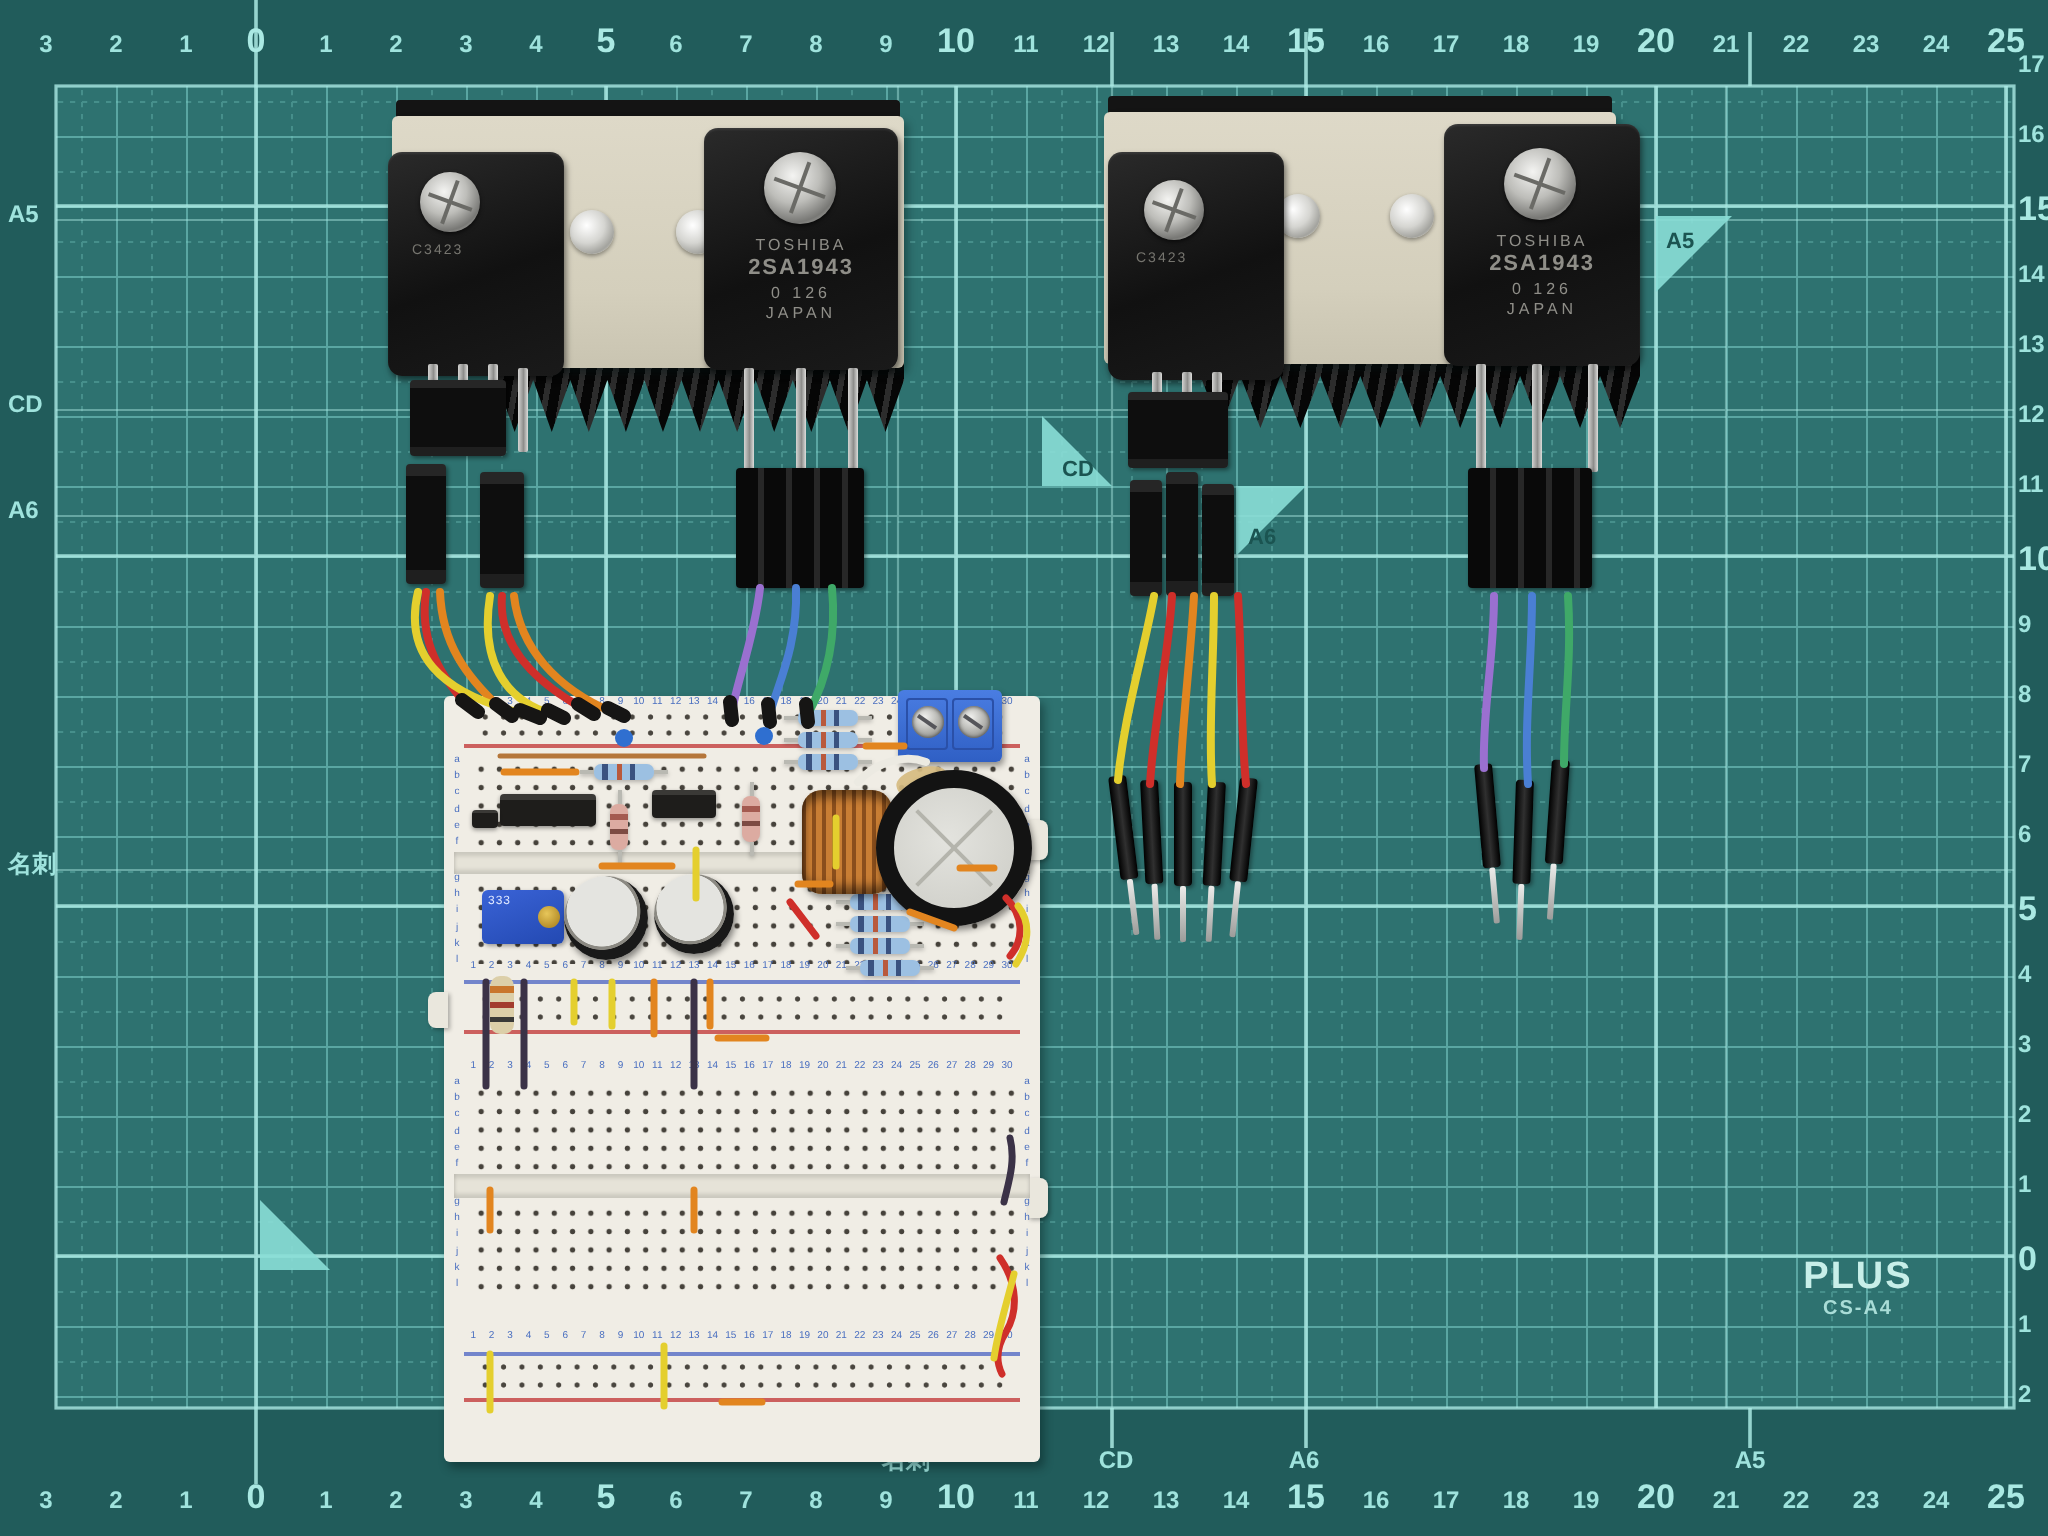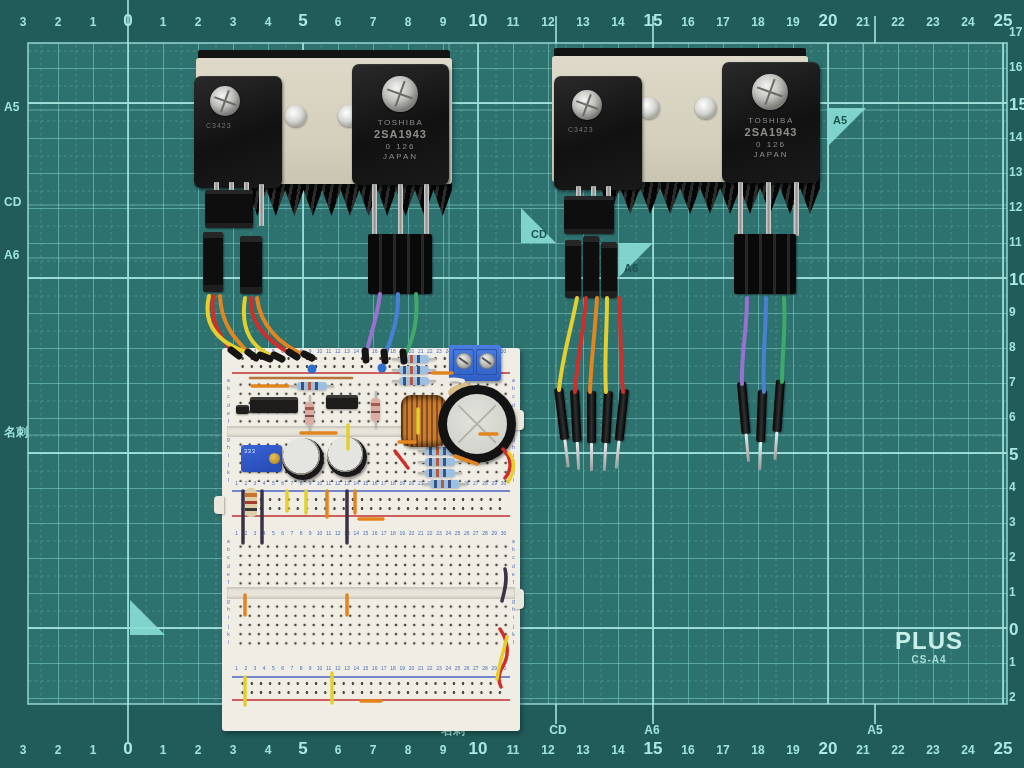--- a/index.html
+++ b/index.html
@@ -15,21 +15,21 @@
   .grid-guide{stroke:rgba(170,233,227,.45);stroke-width:1.1;fill:none;}
   .grid-frame{fill:none;stroke:rgba(170,233,227,.8);stroke-width:1.6;}
   .tri{fill:rgba(138,222,214,.9);}
   .tri-label{fill:#1b5451;font-size:11px;font-weight:bold;font-family:"Liberation Sans",sans-serif;}
   
   .num{position:absolute;color:var(--mat-label,#9fe3dd);font-size:12px;font-weight:600;transform:translateX(-50%);line-height:1;}
   .num.b5{font-size:17px;font-weight:800;color:var(--grid-bright,#aae9e3);}
   .rnum{transform:none;}
   .edge-label{position:absolute;color:var(--mat-label,#9fe3dd);font-weight:700;font-size:12px;line-height:1;}
   .plus-logo{position:absolute;left:893px;top:629px;width:72px;text-align:center;color:#c8efe9;line-height:1;}
-  .plus-logo .brand{font-size:24px;font-weight:800;letter-spacing:1px;}
+  .plus-logo .brand{font-size:19px;font-weight:800;letter-spacing:1px;}
   .plus-logo .model{font-size:10px;font-weight:600;margin-top:2px;color:#a9ddd7;letter-spacing:1px;}
   
   .plate{position:absolute;background:linear-gradient(180deg,#ded9c8,#d4cfbc 70%,#c9c4b1);border-radius:3px;box-shadow:2px 3px 4px rgba(0,20,20,.35);}
   .darkstrip{position:absolute;background:#141414;border-radius:2px;}
   .fins{position:absolute;background:repeating-linear-gradient(100deg,#060606 0 5px,#2c2c2c 5px 8px);
         clip-path:polygon(0 0,100% 0,100% 35%,95.5% 100%,91% 35%,86.5% 100%,82% 35%,77.5% 100%,73% 35%,68.5% 100%,64% 35%,59.5% 100%,55% 35%,50.5% 100%,46% 35%,41.5% 100%,37% 35%,32.5% 100%,28% 35%,23.5% 100%,19% 35%,14.5% 100%,10% 35%,5.5% 100%,1% 35%,0 36%);}
   .rivet{position:absolute;border-radius:50%;background:radial-gradient(circle at 38% 35%,#ffffff,#d5d5d1 45%,#a3a39e 72%,#e6e6e2 100%);box-shadow:0 1px 2px rgba(0,0,0,.4);}
   .transistor{position:absolute;background:linear-gradient(160deg,#2a2a2a,#111 55%,#1a1a1a);border-radius:7px;box-shadow:1px 2px 3px rgba(0,0,0,.5), inset 0 1px 1px rgba(255,255,255,.08);}
   .screw{position:absolute;border-radius:50%;background:radial-gradient(circle at 40% 33%,#f4f4f2,#bdbdb9 42%,#787875 72%,#cfcfcb 100%);box-shadow:0 1px 2px rgba(0,0,0,.6);}
   .screw::before,.screw::after{content:"";position:absolute;left:50%;top:50%;width:76%;height:2px;background:#6a6a66;transform:translate(-50%,-50%) rotate(20deg);}

